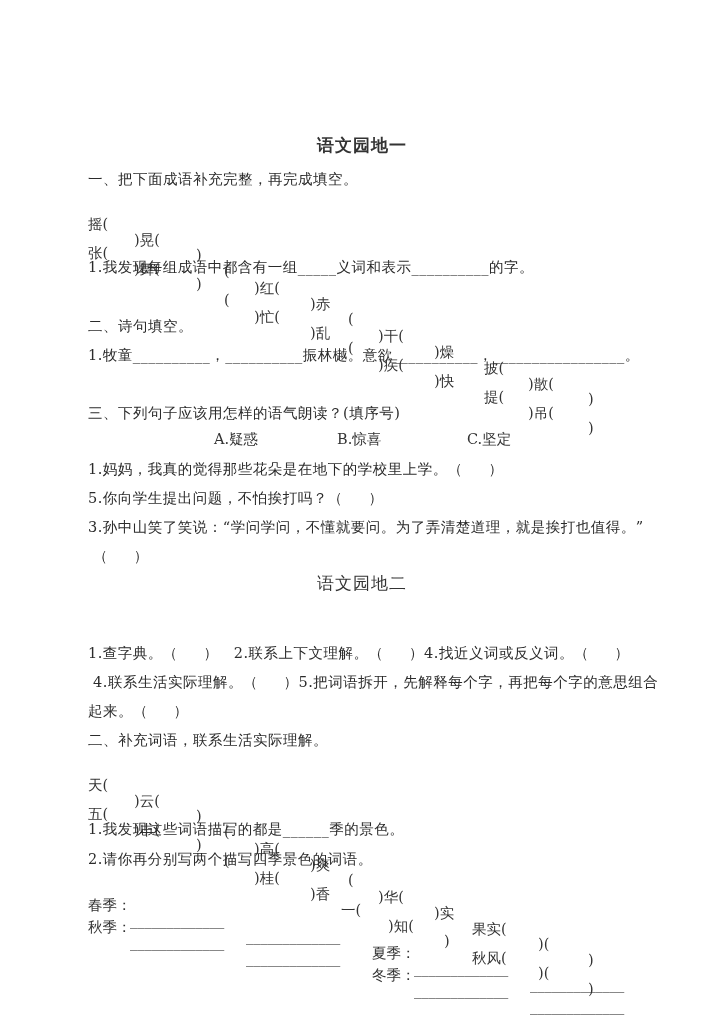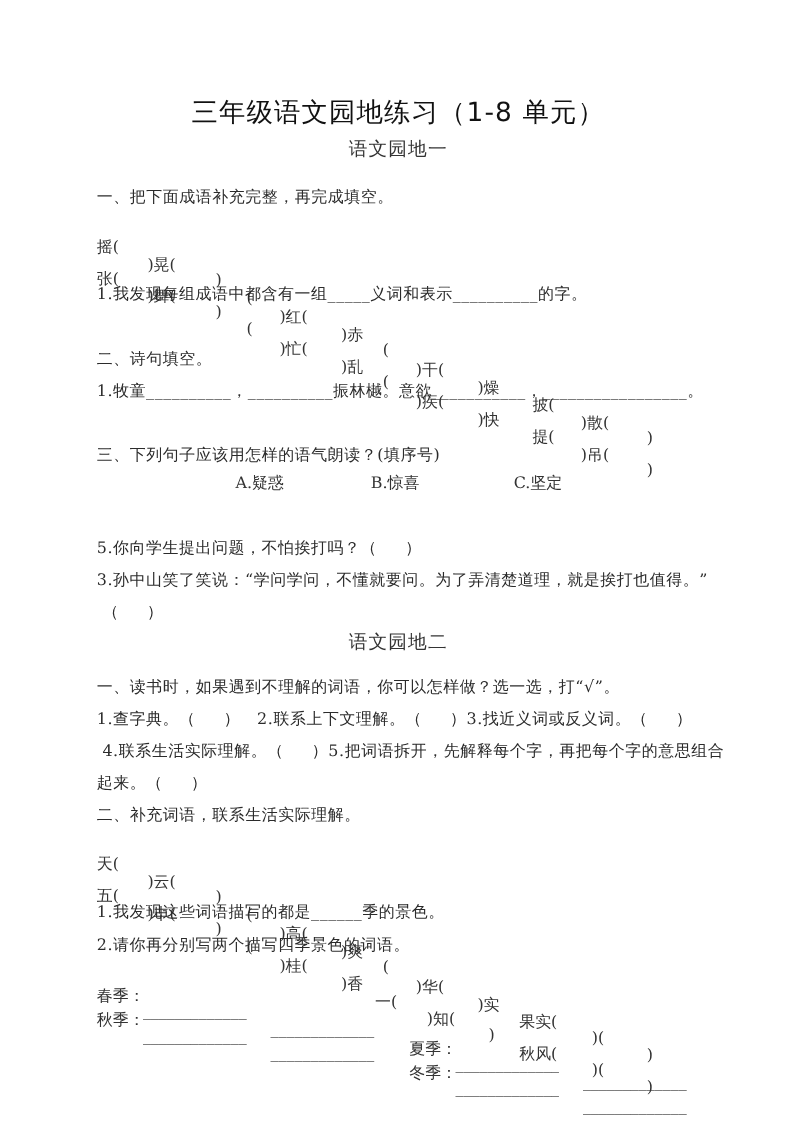--- a/index.html
+++ b/index.html
@@ -25,23 +25,22 @@
   .grid-row { position: absolute; left: 88px; font-size: 14.5px; white-space: pre; color: #333; }
   .cell { position: absolute; white-space: pre; }
   .options { position: absolute; top: 430px; font-size: 14.5px; color: #333; }
   .opt { position: absolute; white-space: pre; }
 </style>
 </head>
 <body>
 
 <div class="page">
 
-  <div class="title">三年级语文园地练习（1-8 单元）</div>
 
-  <div class="section-title" style="top:124px;">语文园地一</div>
+  <div class="section-title" style="top:134px;font-weight:bold;">语文园地一</div>
 
   <div class="line" style="top:170px;">一、把下面成语补充完整，再完成填空。</div>
 
   <div class="grid-row" style="top:199px;">
     <span class="cell" style="left:0px;">摇(</span>
     <span class="cell" style="left:46px;">)晃(</span>
     <span class="cell" style="left:108px;">)</span>
     <span class="cell" style="left:136px;">(</span>
     <span class="cell" style="left:166px;">)红(</span>
     <span class="cell" style="left:222px;">)赤</span>
@@ -74,28 +73,28 @@
   <div class="line" style="top:346px;">1.牧童__________，__________振林樾。意欲___________，_________________。</div>
 
   <div class="line" style="top:404px;">三、下列句子应该用怎样的语气朗读？(填序号)</div>
 
   <div class="options">
     <span class="opt" style="left:214px;">A.疑惑</span>
     <span class="opt" style="left:337px;">B.惊喜</span>
     <span class="opt" style="left:467px;">C.坚定</span>
   </div>
 
+  <div class="line" style="top:460px;">1.妈妈，我真的觉得那些花朵是在地下的学校里上学。（     ）</div>
   <div class="line" style="top:489px;">5.你向学生提出问题，不怕挨打吗？（     ）</div>
   <div class="line" style="top:518px;">3.孙中山笑了笑说：“学问学问，不懂就要问。为了弄清楚道理，就是挨打也值得。”</div>
   <div class="line" style="top:547px;"> （     ）</div>
 
   <div class="section-title" style="top:572px;">语文园地二</div>
 
-  <div class="line" style="top:615px;">一、读书时，如果遇到不理解的词语，你可以怎样做？选一选，打“√”。</div>
-  <div class="line" style="top:644px;">1.查字典。（     ）   2.联系上下文理解。（     ）3.找近义词或反义词。（     ）</div>
+  <div class="line" style="top:644px;">1.查字典。（     ）   2.联系上下文理解。（     ）4.找近义词或反义词。（     ）</div>
   <div class="line" style="top:673px;"> 4.联系生活实际理解。（     ）5.把词语拆开，先解释每个字，再把每个字的意思组合</div>
   <div class="line" style="top:702px;">起来。（     ）</div>
 
   <div class="line" style="top:731px;">二、补充词语，联系生活实际理解。</div>
 
   <div class="grid-row" style="top:760px;">
     <span class="cell" style="left:0px;">天(</span>
     <span class="cell" style="left:46px;">)云(</span>
     <span class="cell" style="left:108px;">)</span>
     <span class="cell" style="left:136px;">(</span>

